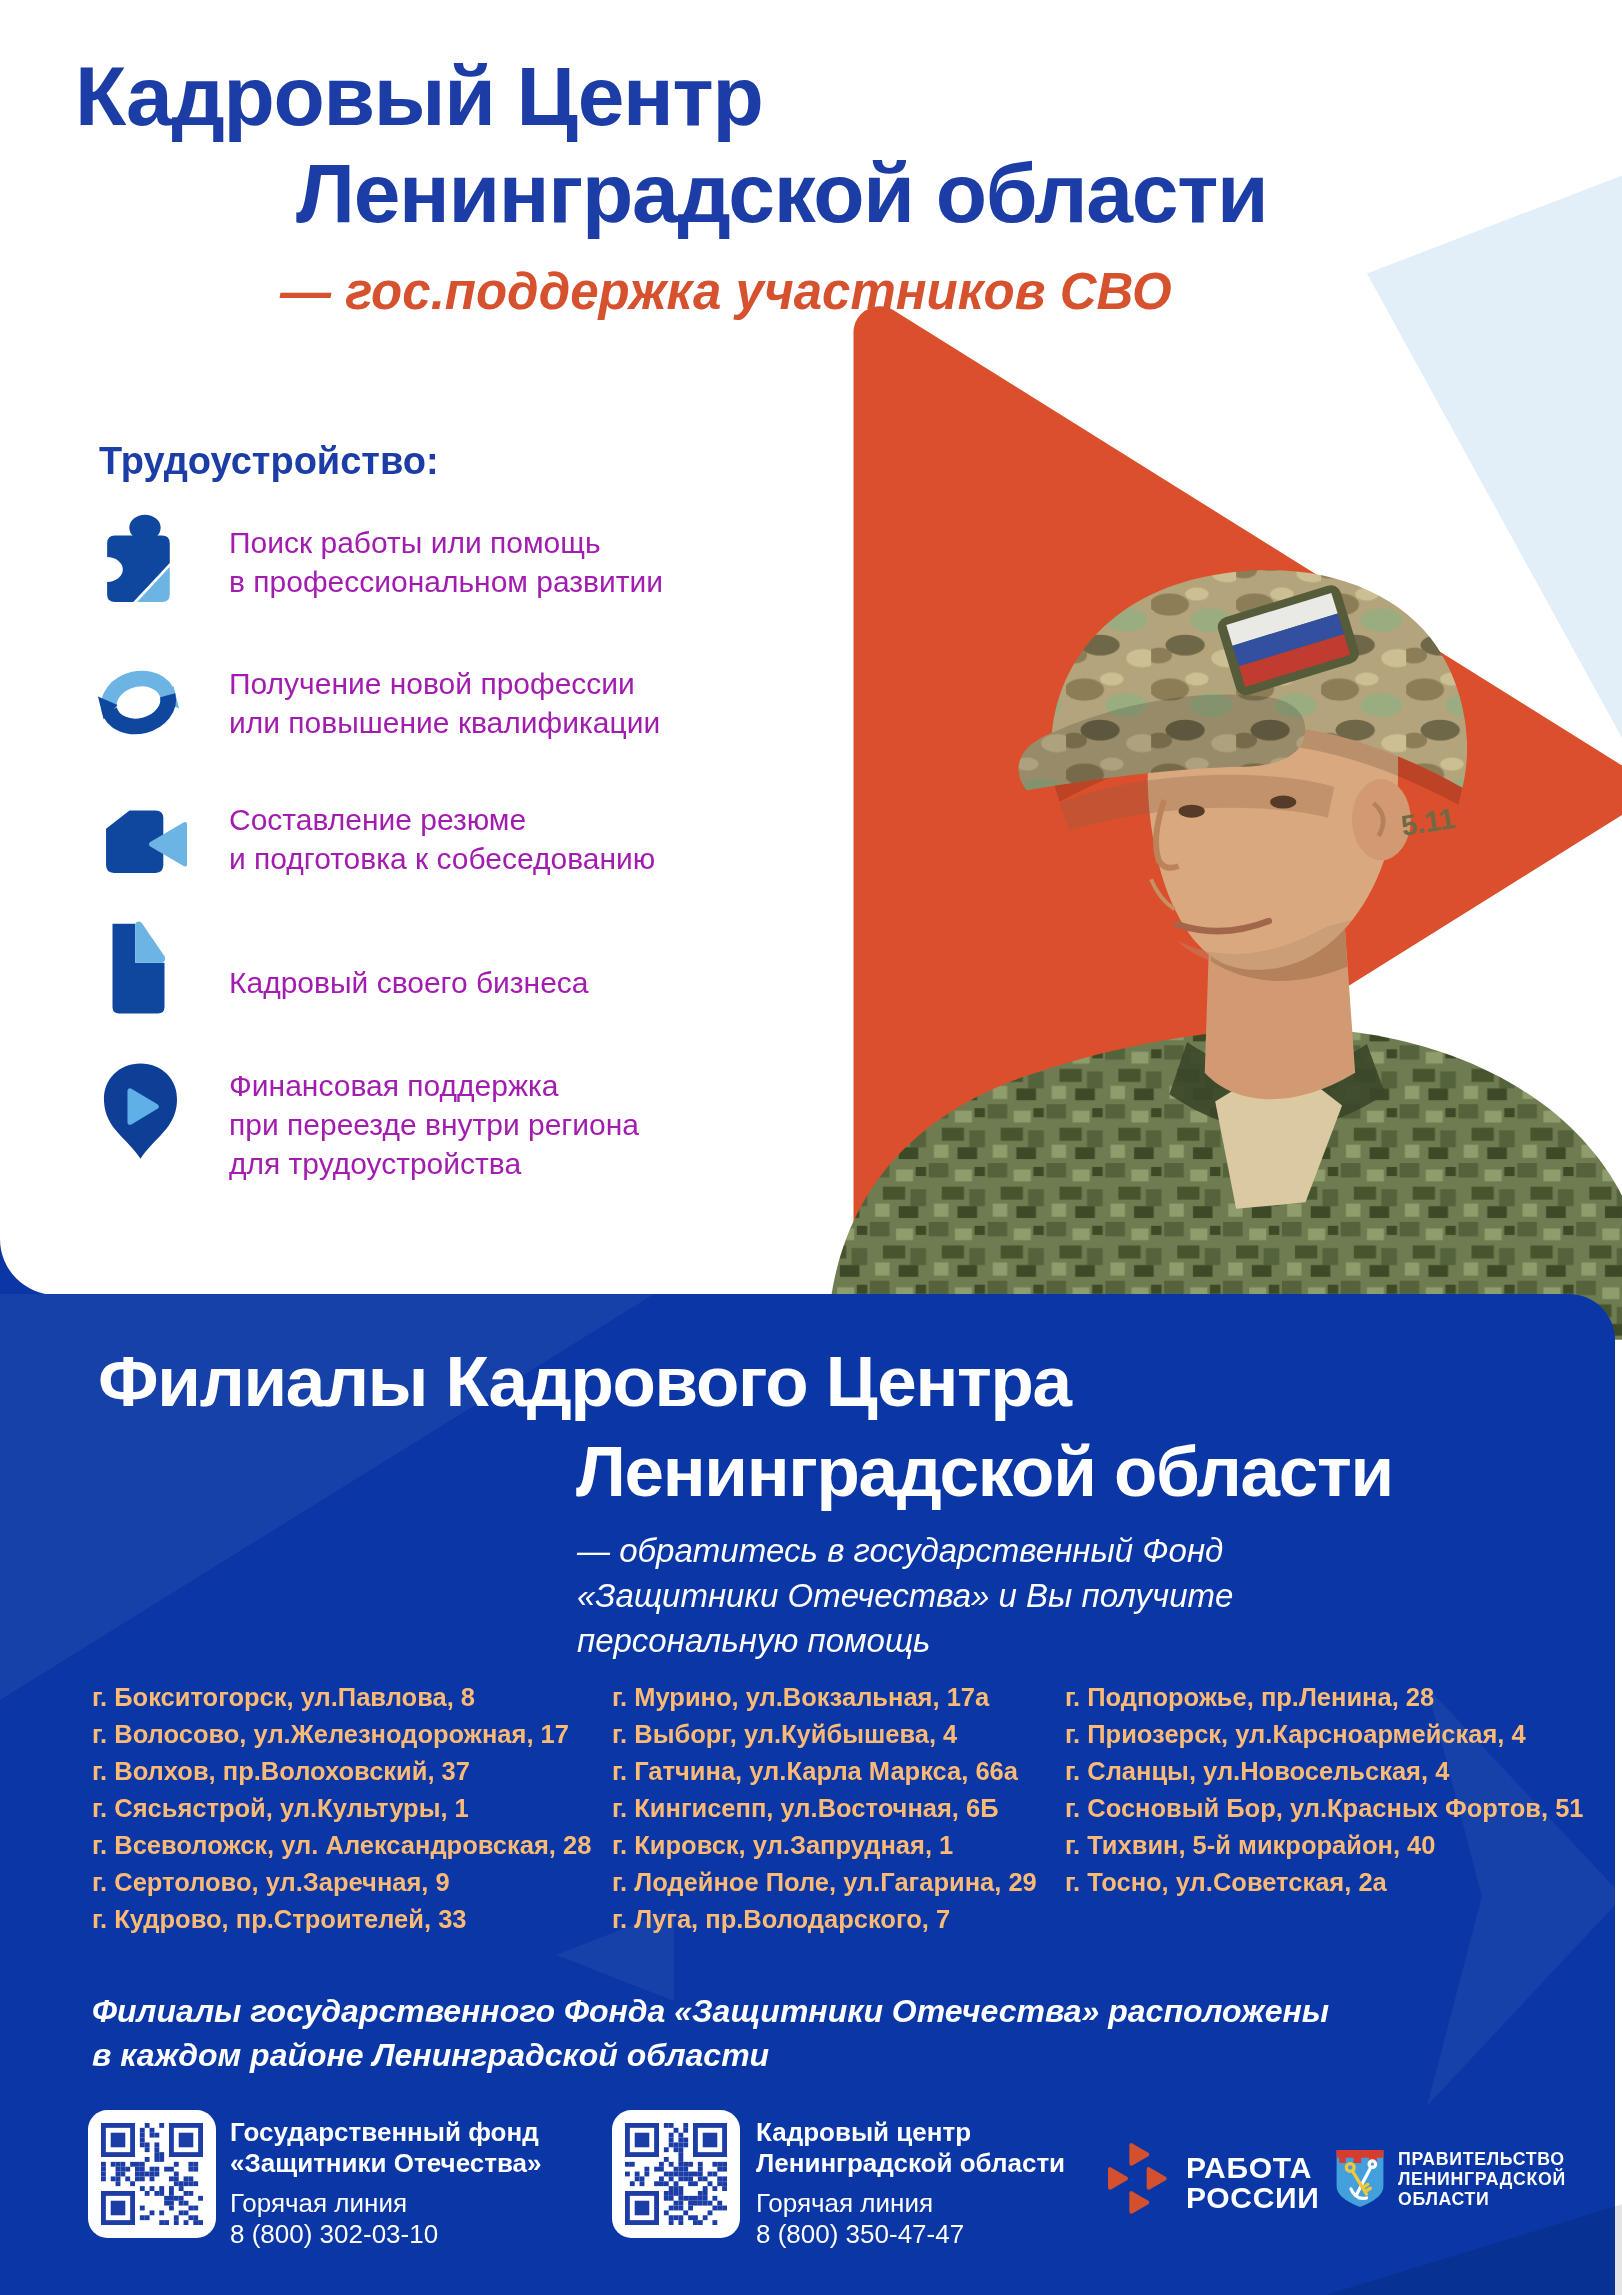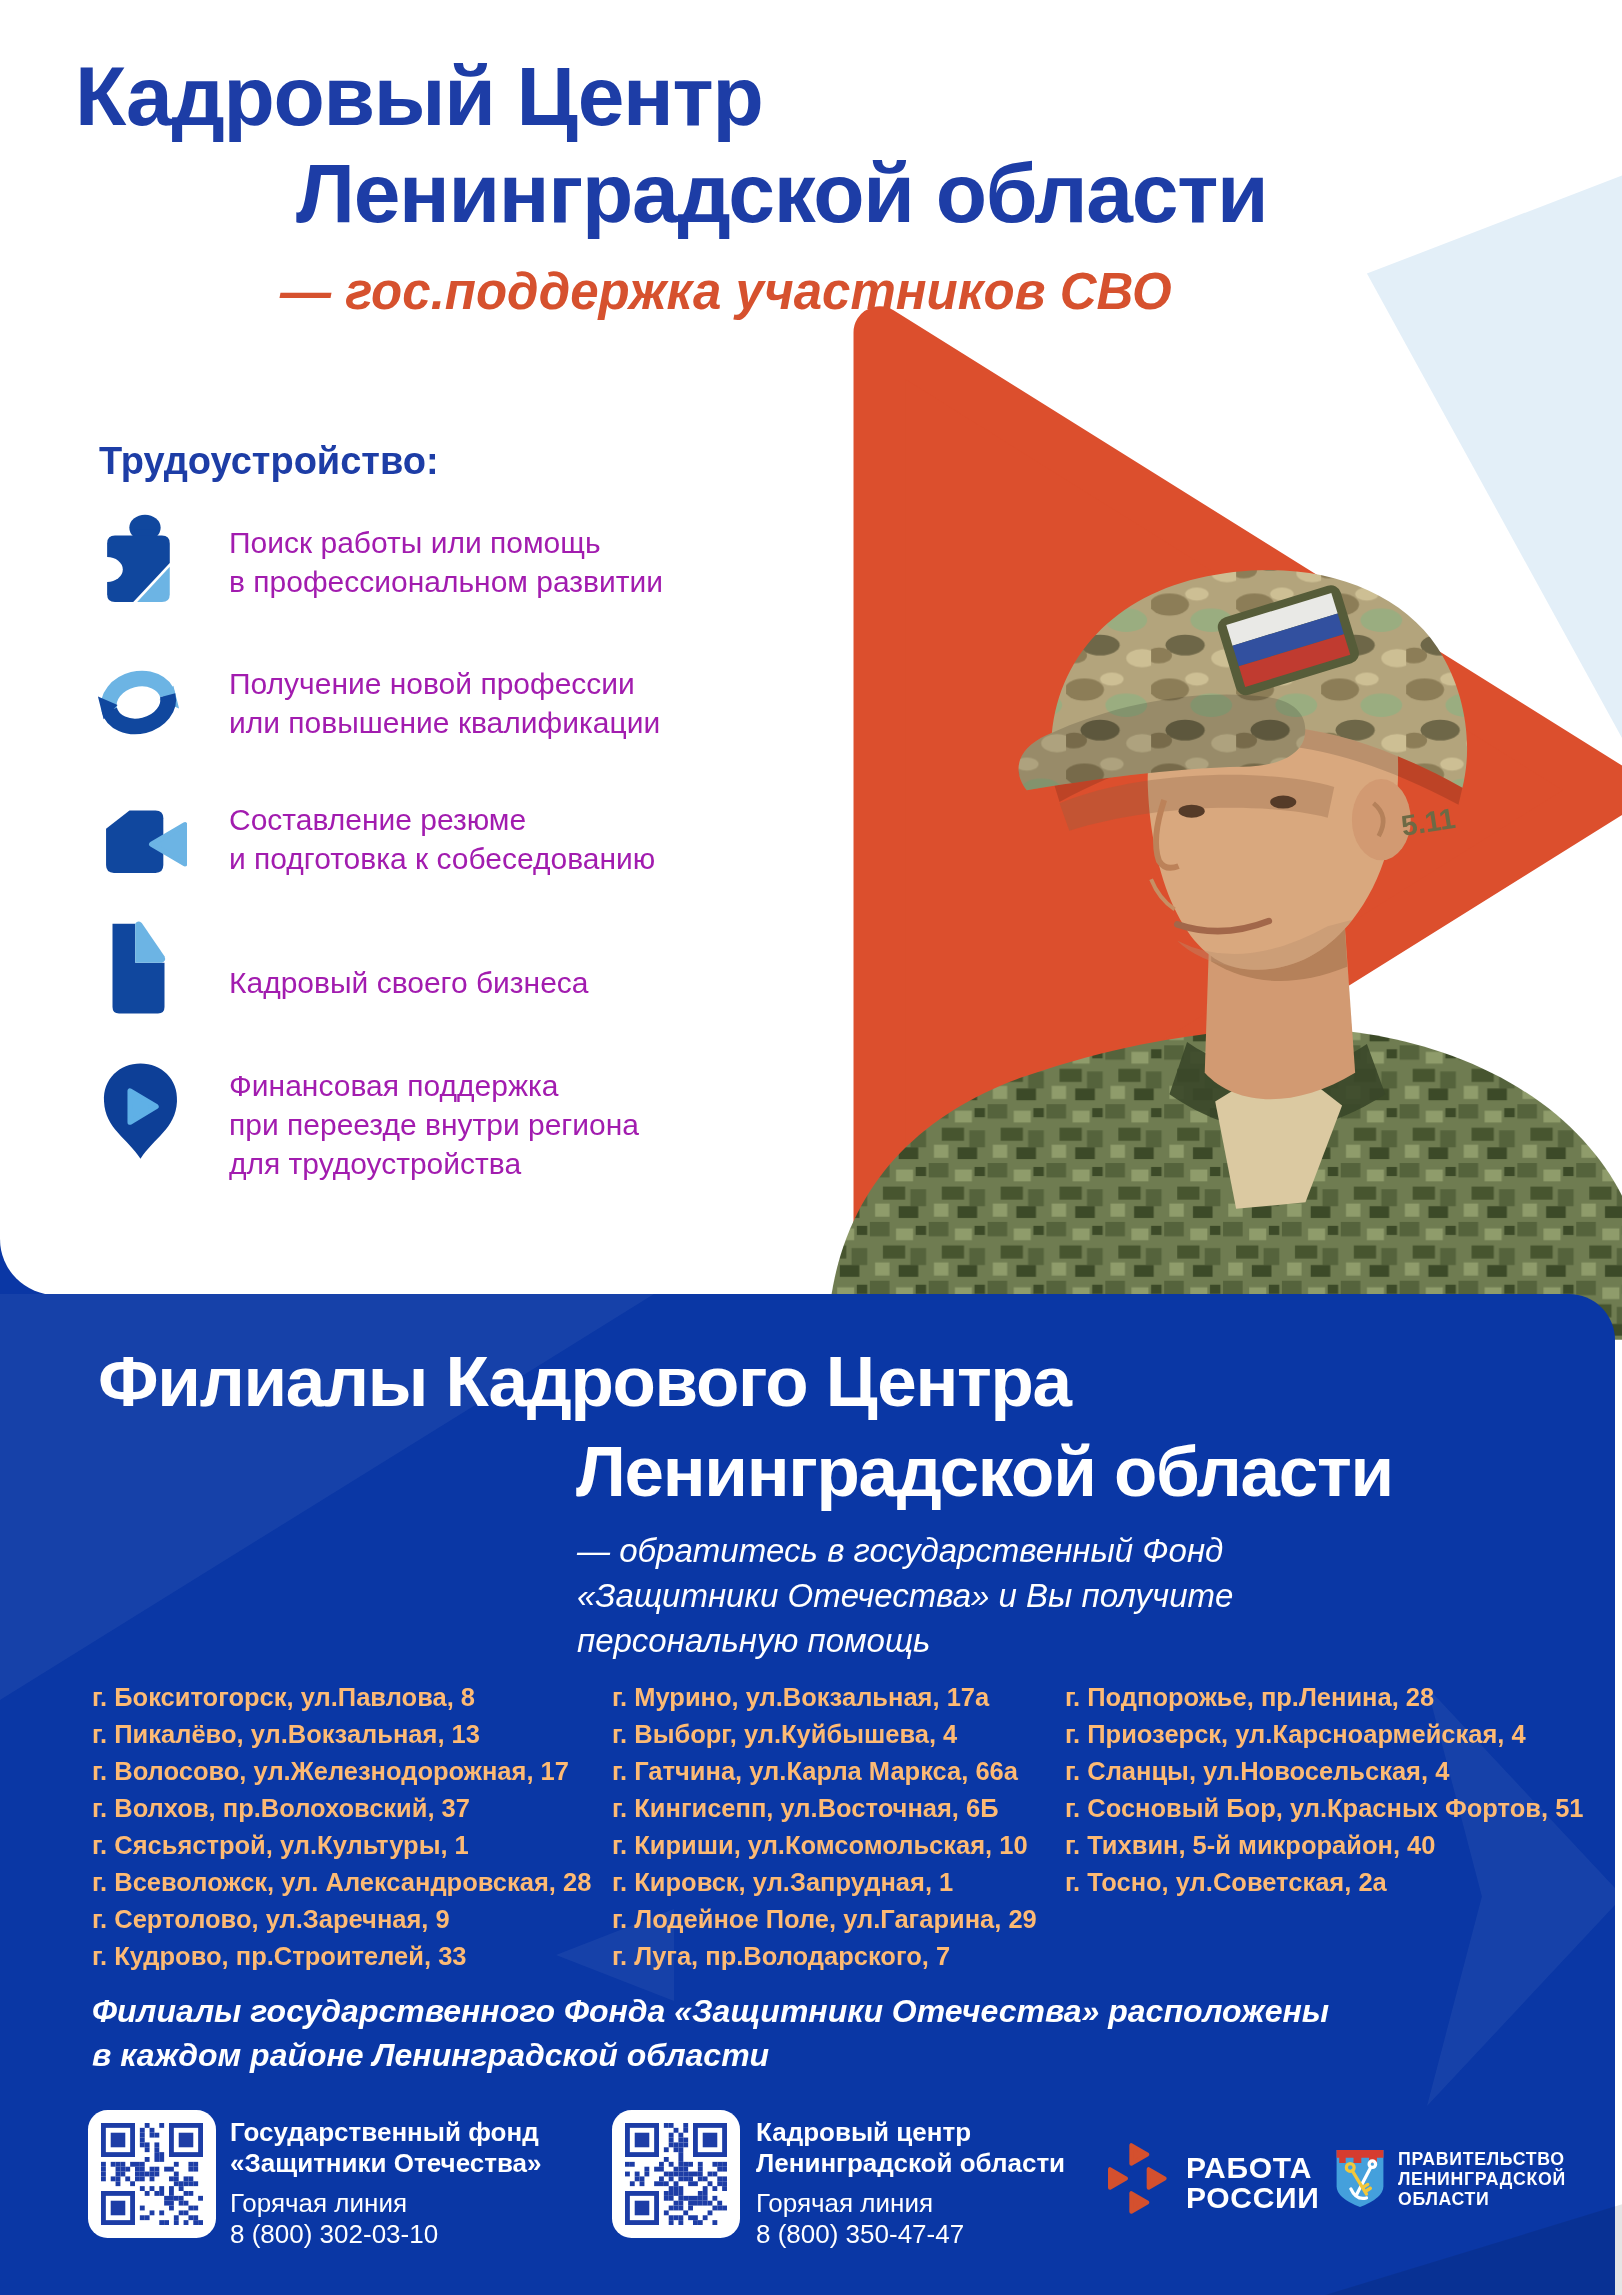--- a/index.html
+++ b/index.html
@@ -157,34 +157,32 @@
          clip-path:polygon(0 50%,100% 0,100% 100%)"></div>
 
     <div class="abs branch-title" style="left:98px;top:47px">Филиалы Кадрового Центра</div>
     <div class="abs branch-title" style="left:576px;top:137px">Ленинградской области</div>
     <div class="abs branch-sub preline" style="left:577px;top:234px">— обратитесь в государственный Фонд
 «Защитники Отечества» и Вы получите
 персональную помощь</div>
 
     <div class="abs" style="left:92px;top:385px">
       <div class="addr">г. Бокситогорск, ул.Павлова, 8</div>
-      <div class="addr">г. Пикалёво, ул.Вокзальная, 13</div>
       <div class="addr">г. Волосово, ул.Железнодорожная, 17</div>
       <div class="addr">г. Волхов, пр.Волоховский, 37</div>
       <div class="addr">г. Сясьястрой, ул.Культуры, 1</div>
       <div class="addr">г. Всеволожск, ул. Александровская, 28</div>
       <div class="addr">г. Сертолово, ул.Заречная, 9</div>
       <div class="addr">г. Кудрово, пр.Строителей, 33</div>
     </div>
     <div class="abs" style="left:612px;top:385px">
       <div class="addr">г. Мурино, ул.Вокзальная, 17а</div>
       <div class="addr">г. Выборг, ул.Куйбышева, 4</div>
       <div class="addr">г. Гатчина, ул.Карла Маркса, 66а</div>
       <div class="addr">г. Кингисепп, ул.Восточная, 6Б</div>
-      <div class="addr">г. Кириши, ул.Комсомольская, 10</div>
       <div class="addr">г. Кировск, ул.Запрудная, 1</div>
       <div class="addr">г. Лодейное Поле, ул.Гагарина, 29</div>
       <div class="addr">г. Луга, пр.Володарского, 7</div>
     </div>
     <div class="abs" style="left:1065px;top:385px">
       <div class="addr">г. Подпорожье, пр.Ленина, 28</div>
       <div class="addr">г. Приозерск, ул.Карсноармейская, 4</div>
       <div class="addr">г. Сланцы, ул.Новосельская, 4</div>
       <div class="addr">г. Сосновый Бор, ул.Красных Фортов, 51</div>
       <div class="addr">г. Тихвин, 5-й микрорайон, 40</div>

